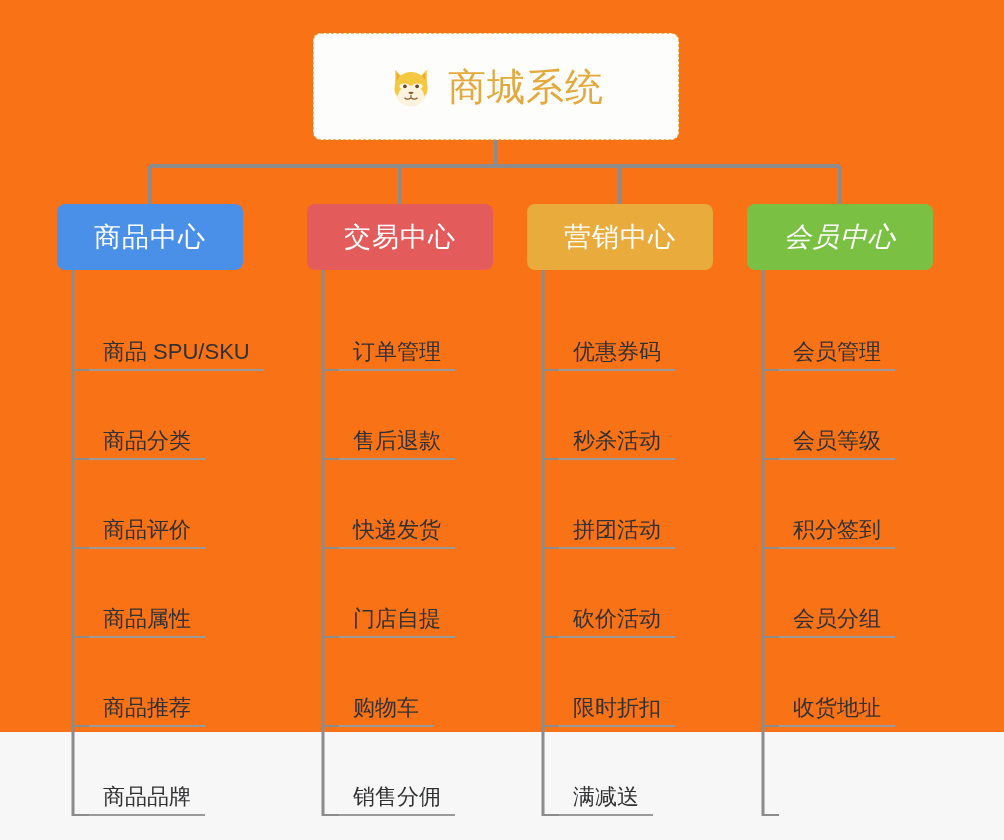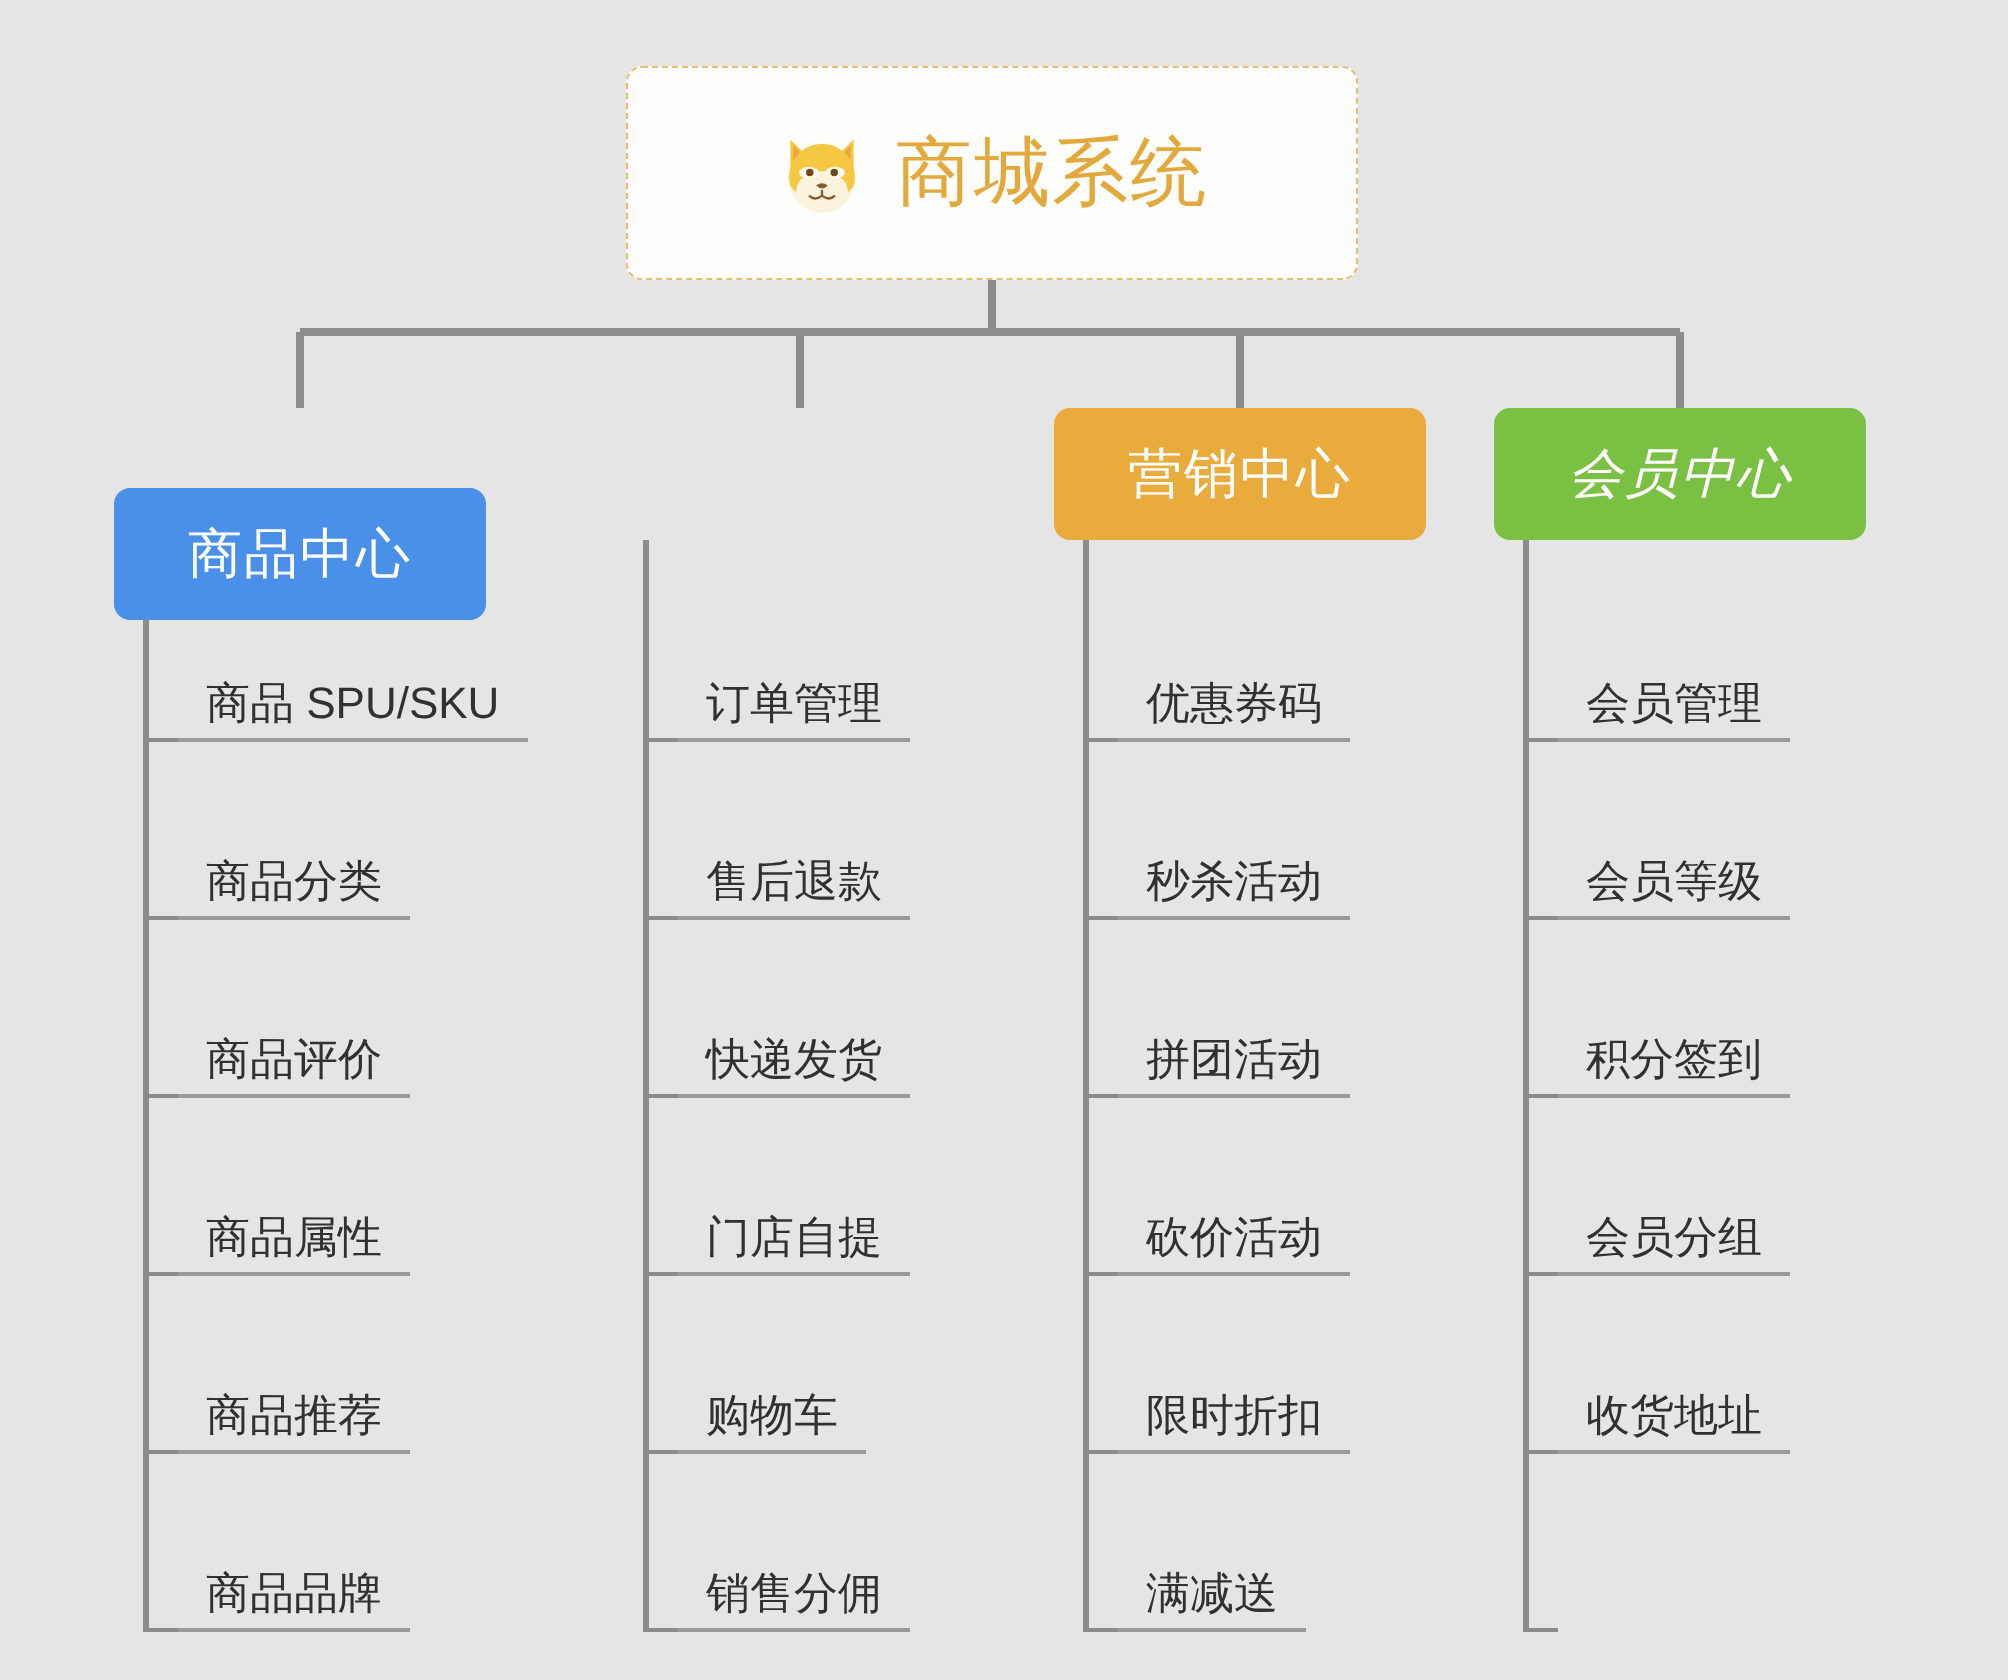--- a/index.html
+++ b/index.html
@@ -11,22 +11,22 @@
     width: 1004px;
     height: 840px;
     font-family: "Liberation Sans", "DejaVu Sans", sans-serif;
     overflow: hidden;
     position: relative;
   }
 
   #mindmap {
     position: relative;
     width: 1004px;
-    height: 840px;
-    background: #e5e5e5;
+    height: 732px;
+    background: #f97316;
   }
 
   
   #connectors {
     position: absolute;
     left: 0;
     top: 0;
     width: 1004px;
     height: 840px;
     pointer-events: none;
@@ -162,21 +162,21 @@
       <ellipse cx="40.5" cy="31" rx="2.6" ry="2.6" fill="#6b4a20"></ellipse>
       <path d="M28 40 q4 -3 8 0 q-4 4 -8 0 Z" fill="#8a5a28"></path>
       <path d="M32 43 L32 47" stroke="#8a5a28" stroke-width="1.6" fill="none"></path>
       <path d="M32 47 q-5 4 -9 0" stroke="#8a5a28" stroke-width="1.6" fill="none"></path>
       <path d="M32 47 q5 4 9 0" stroke="#8a5a28" stroke-width="1.6" fill="none"></path>
     </svg>
     <span class="root-title">商城系统</span>
   </div>
 
 <div class="branch" style="left: 57px; width: 186px;">
-      <div class="cat-box" style="background: rgb(74, 144, 232); width: 186px; margin-top: 40px;">
+      <div class="cat-box" style="background: rgb(74, 144, 232); width: 186px;">
         <span>商品中心</span>
       </div>
     </div>
     <ul class="leaf-list" style="left: 73px;">
       <li class="leaf-item">
         <span class="leaf-inner" style="border-bottom-color: rgb(154, 154, 154);">商品 SPU/SKU</span>
       </li>
       <li class="leaf-item">
         <span class="leaf-inner" style="border-bottom-color: rgb(154, 154, 154);">商品分类</span>
       </li>
@@ -186,20 +186,25 @@
       <li class="leaf-item">
         <span class="leaf-inner" style="border-bottom-color: rgb(154, 154, 154);">商品属性</span>
       </li>
       <li class="leaf-item">
         <span class="leaf-inner" style="border-bottom-color: rgb(154, 154, 154);">商品推荐</span>
       </li>
       <li class="leaf-item">
         <span class="leaf-inner" style="border-bottom-color: rgb(154, 154, 154);">商品品牌</span>
       </li>
     </ul>
+    <div class="branch" style="left: 307px; width: 186px;">
+      <div class="cat-box" style="background: rgb(227, 91, 91); width: 186px;">
+        <span>交易中心</span>
+      </div>
+    </div>
     <ul class="leaf-list" style="left: 323px;">
       <li class="leaf-item">
         <span class="leaf-inner" style="border-bottom-color: rgb(154, 154, 154);">订单管理</span>
       </li>
       <li class="leaf-item">
         <span class="leaf-inner" style="border-bottom-color: rgb(154, 154, 154);">售后退款</span>
       </li>
       <li class="leaf-item">
         <span class="leaf-inner" style="border-bottom-color: rgb(154, 154, 154);">快递发货</span>
       </li>

